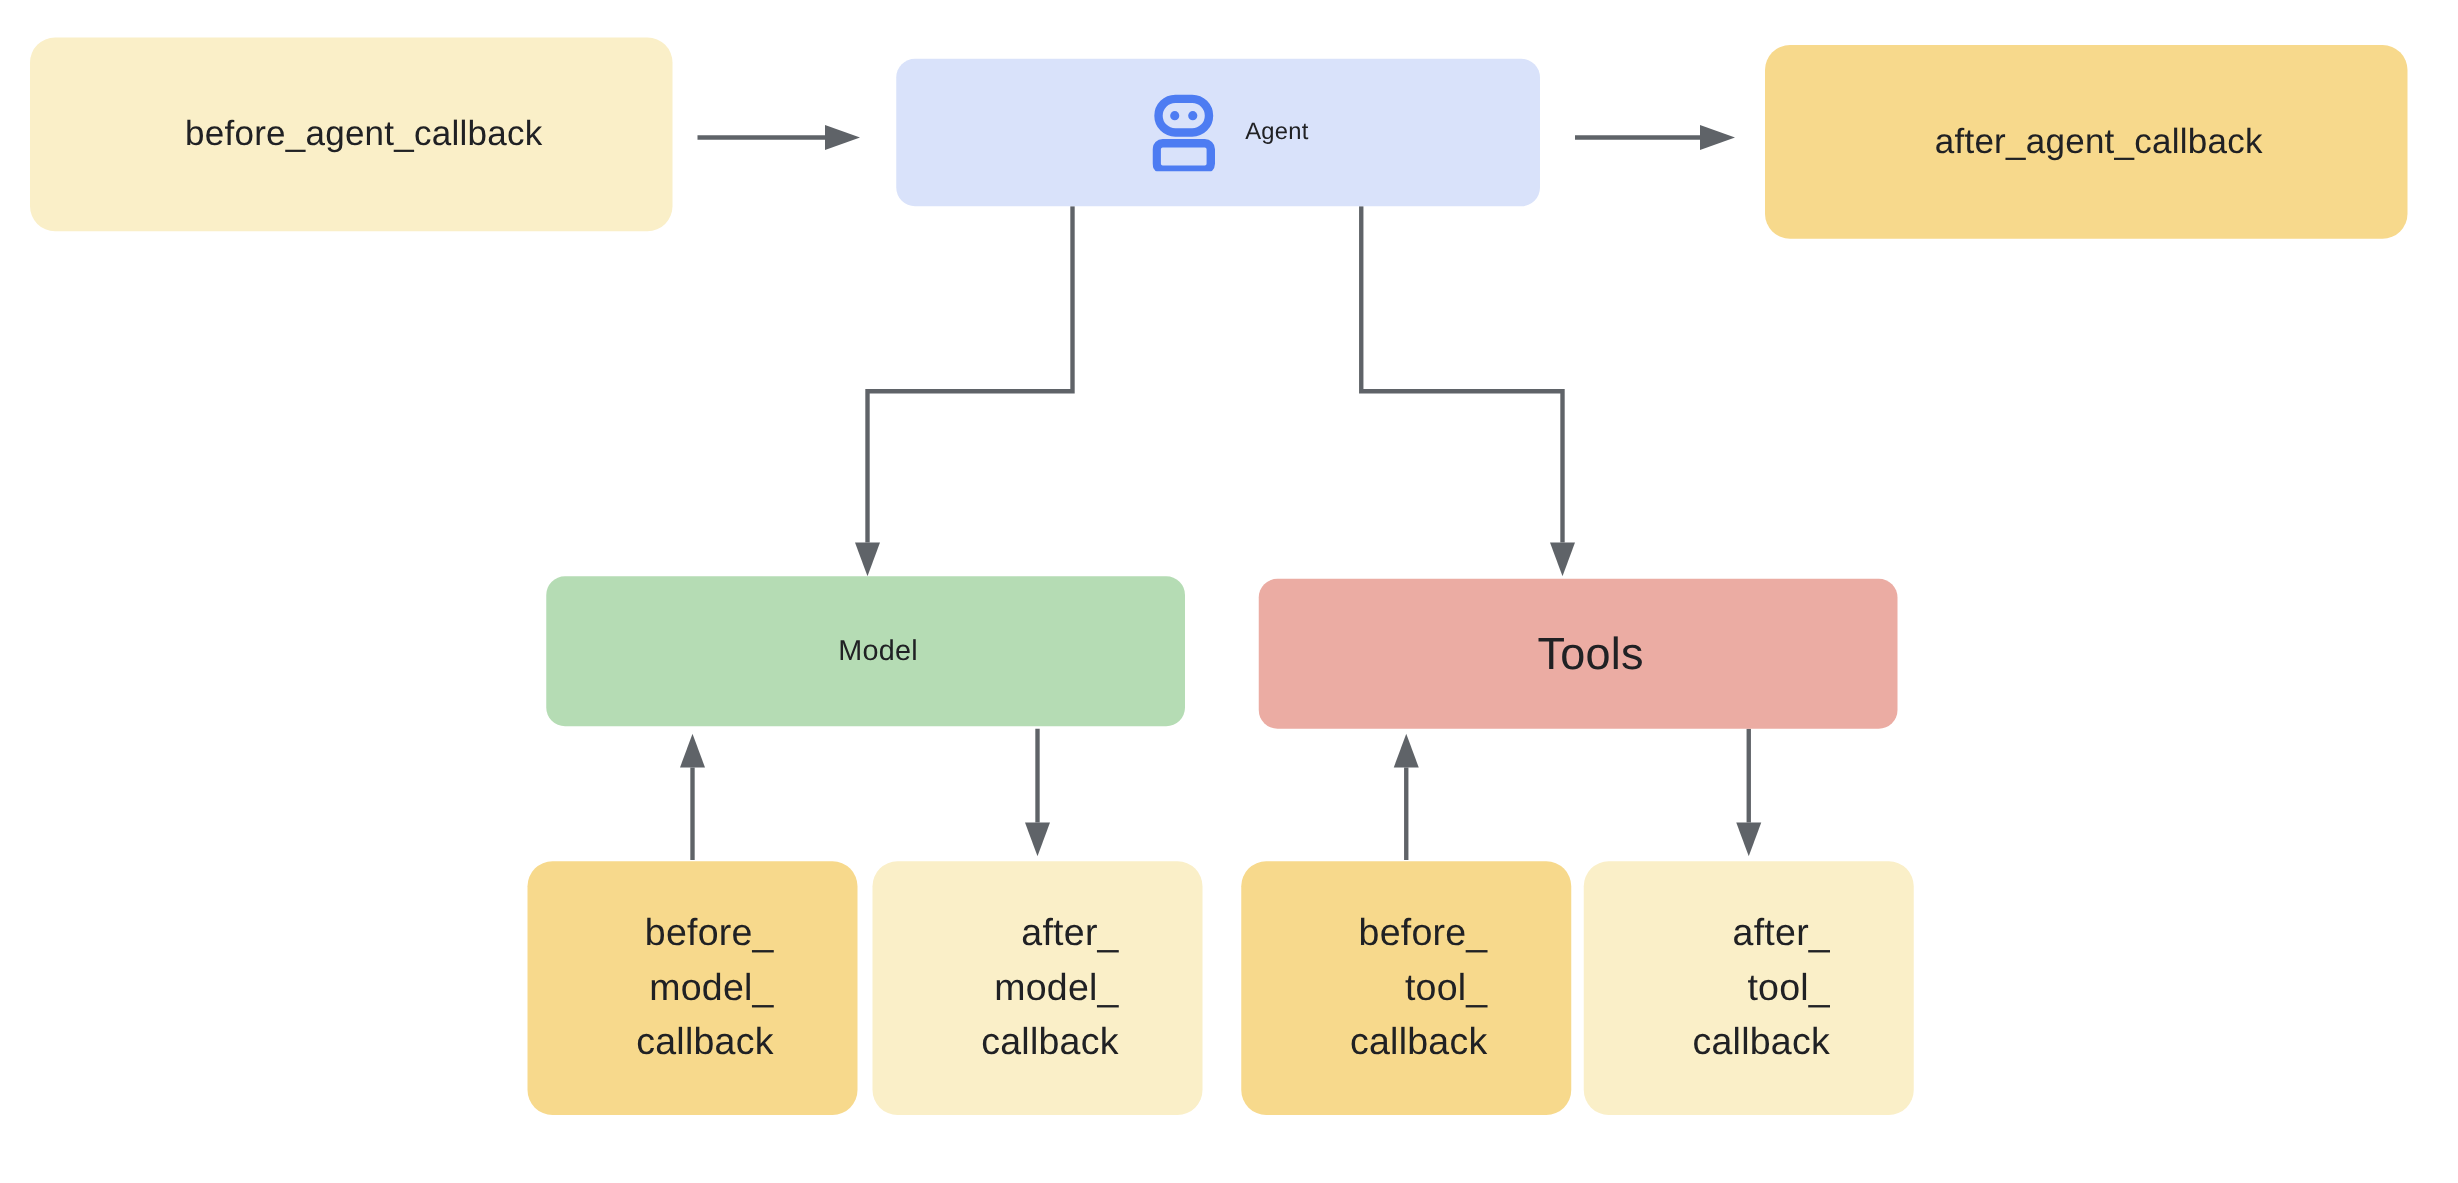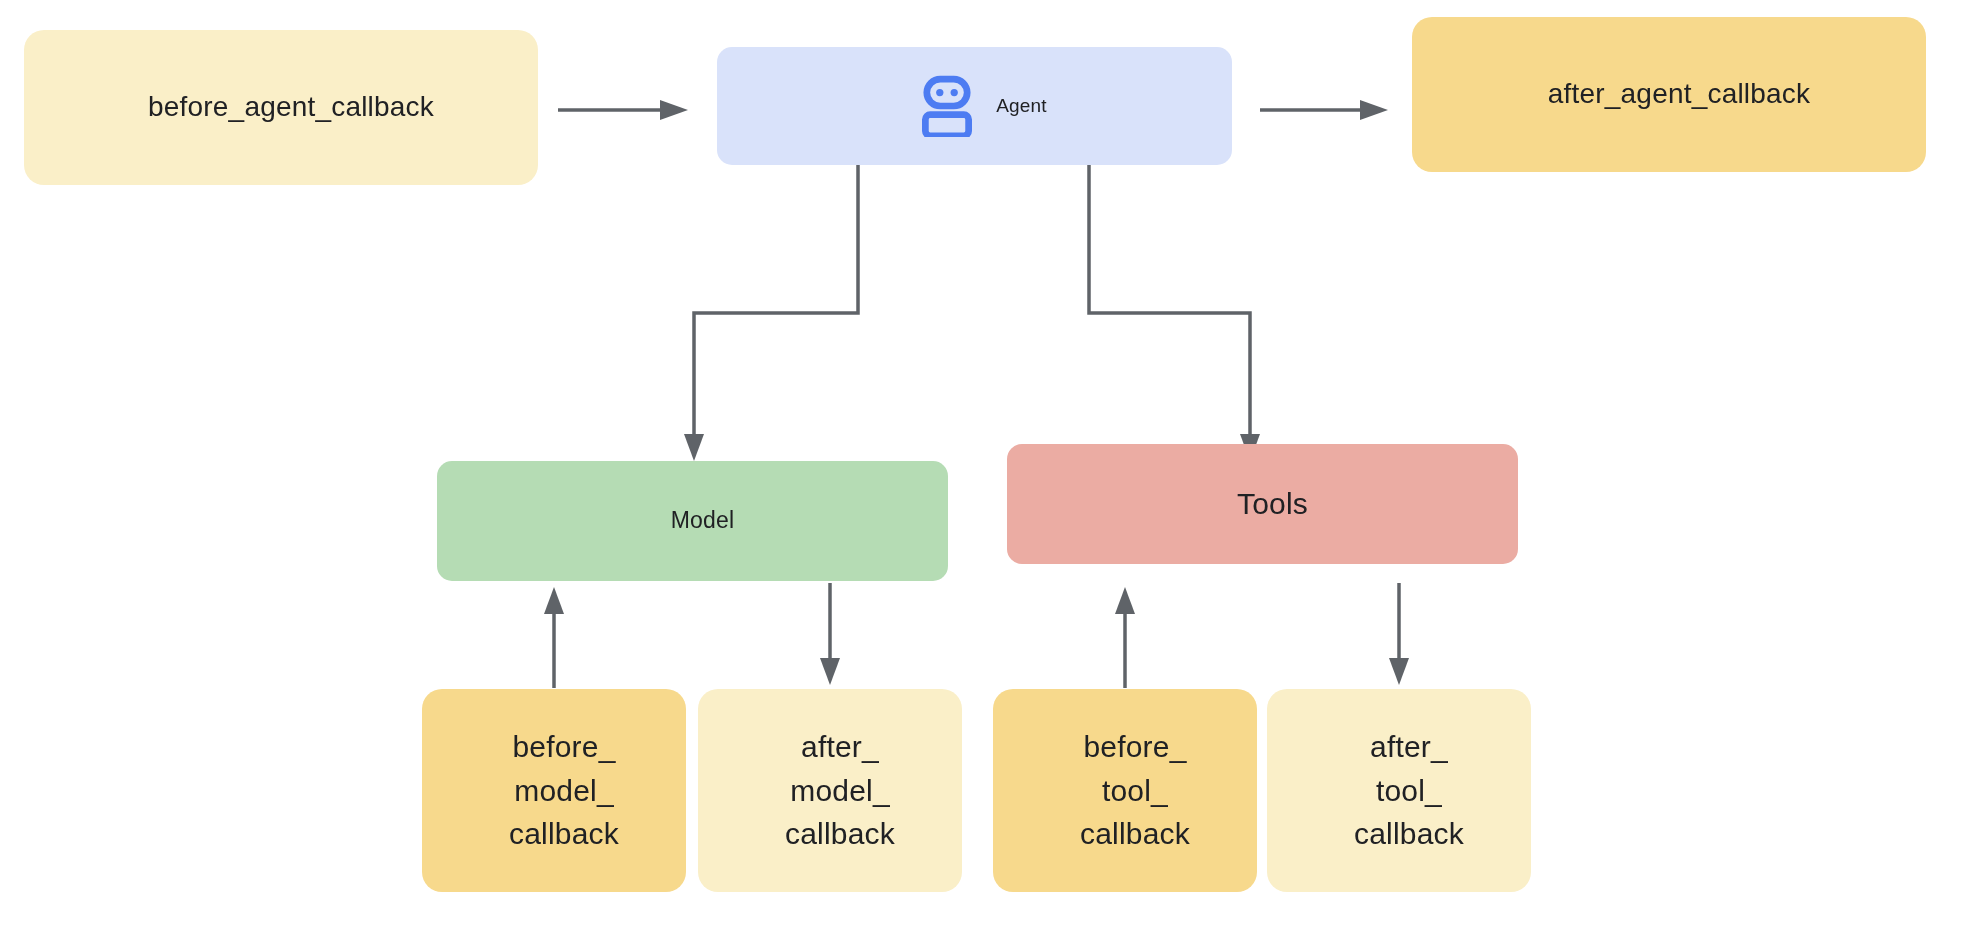--- a/index.html
+++ b/index.html
@@ -21,39 +21,39 @@
     left: 0;
     top: 0;
     z-index: 0;
   }
   .node {
     position: absolute;
     box-sizing: border-box;
     display: flex;
     align-items: center;
     justify-content: center;
-    text-align: center;
+    text-align: right;
     z-index: 1;
     font-size: 28px;
     line-height: 1.45;
     letter-spacing: 0.2px;
     padding-left: 20px;
   }
   .node.pill-lg { border-radius: 20px; }
   .node.pill-md { border-radius: 15px; }
   .node .label { white-space: pre-line; }
 
   
   .n-before-agent { left: 24px;   top: 30px; width: 514px; height: 155px; }
   .n-agent        { left: 717px;  top: 47px; width: 515px; height: 118px; gap: 24px; font-size: 19px; }
-  .n-after-agent  { left: 1412px; top: 17px; width: 514px; height: 155px; }
+  .n-after-agent  { left: 1412px; top: 36px; width: 514px; height: 155px; }
 
   
   .n-model { left: 437px;  top: 461px; width: 511px; height: 120px; font-size: 23px; }
-  .n-tools { left: 1007px; top: 444px; width: 511px; height: 120px; font-size: 30px; }
+  .n-tools { left: 1007px; top: 463px; width: 511px; height: 120px; font-size: 36px; }
 
   
   .n-before-model { left: 422px;  top: 689px; width: 264px; height: 203px; font-size: 30px; }
   .n-after-model  { left: 698px;  top: 689px; width: 264px; height: 203px; font-size: 30px; }
   .n-before-tool  { left: 993px;  top: 689px; width: 264px; height: 203px; font-size: 30px; }
   .n-after-tool   { left: 1267px; top: 689px; width: 264px; height: 203px; font-size: 30px; }
 
   .agent-icon { display: block; flex: 0 0 auto; }
 </style>
 </head>

